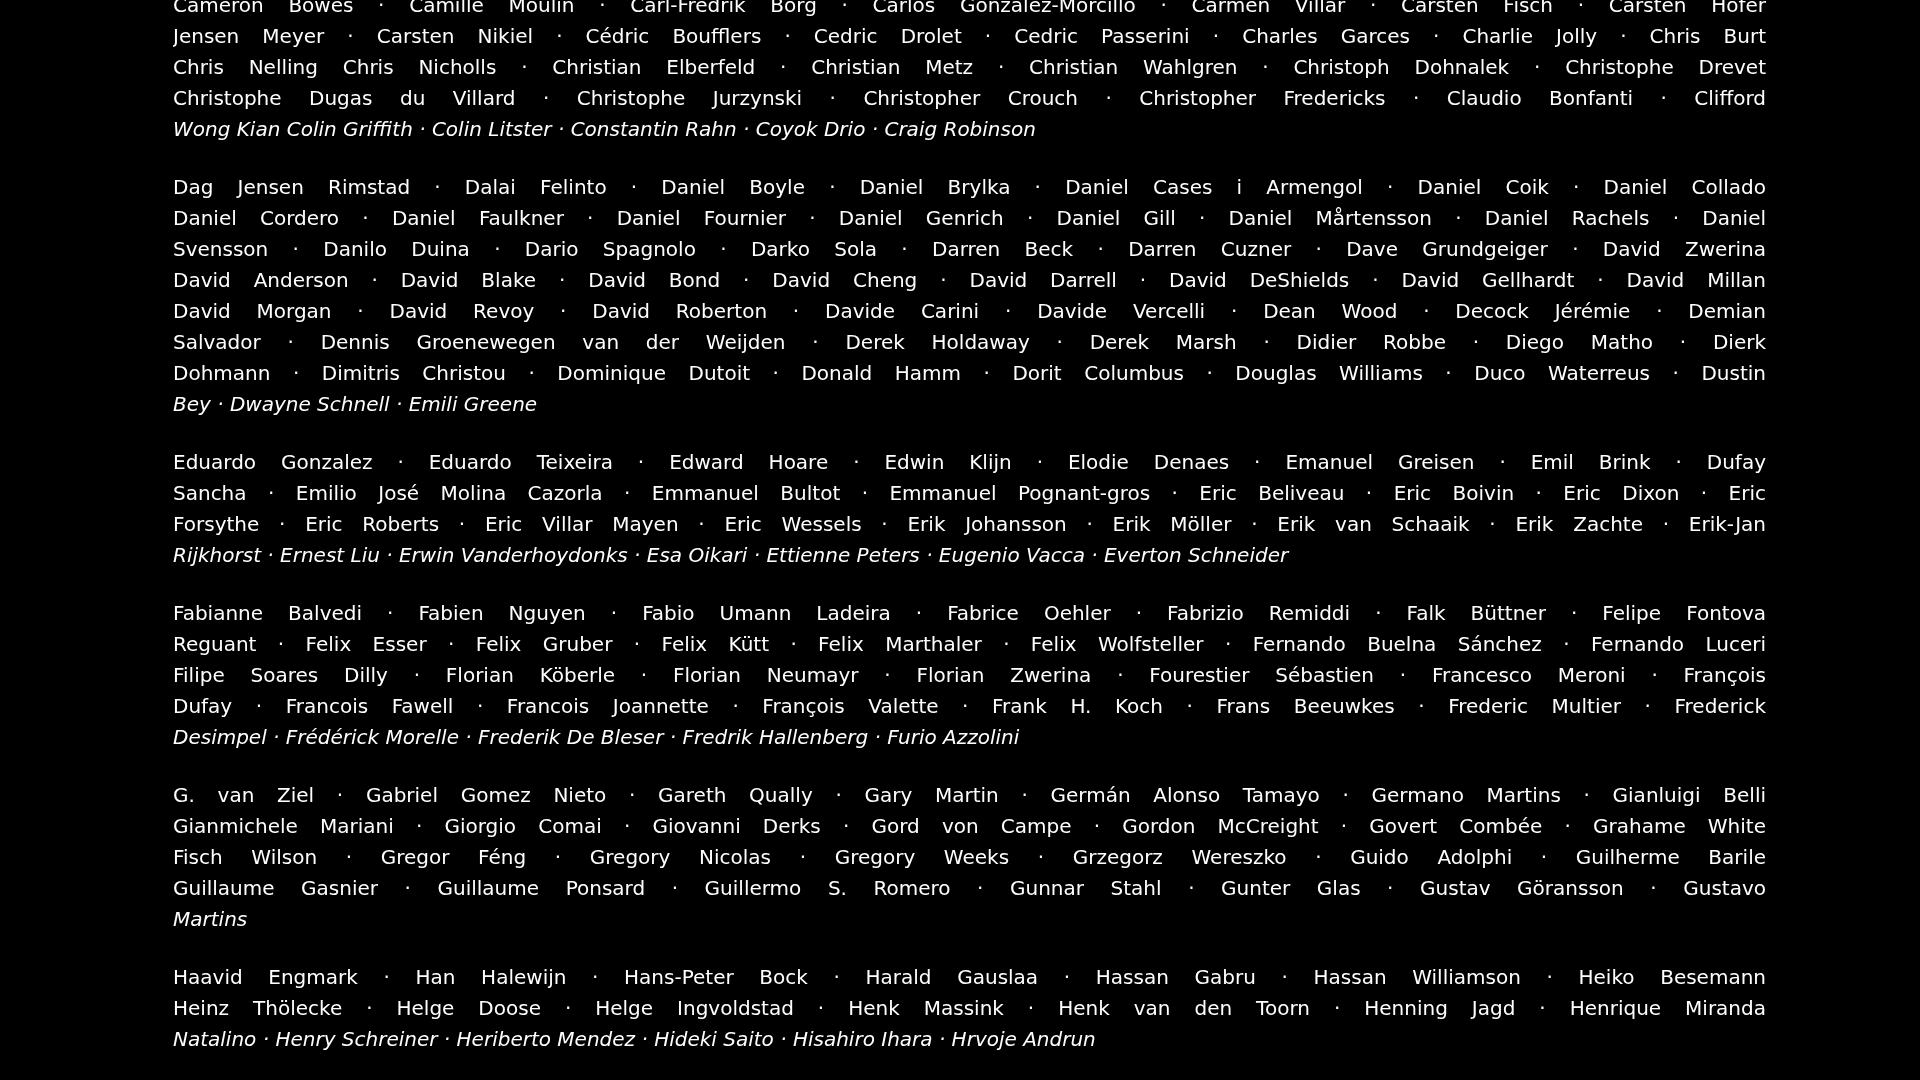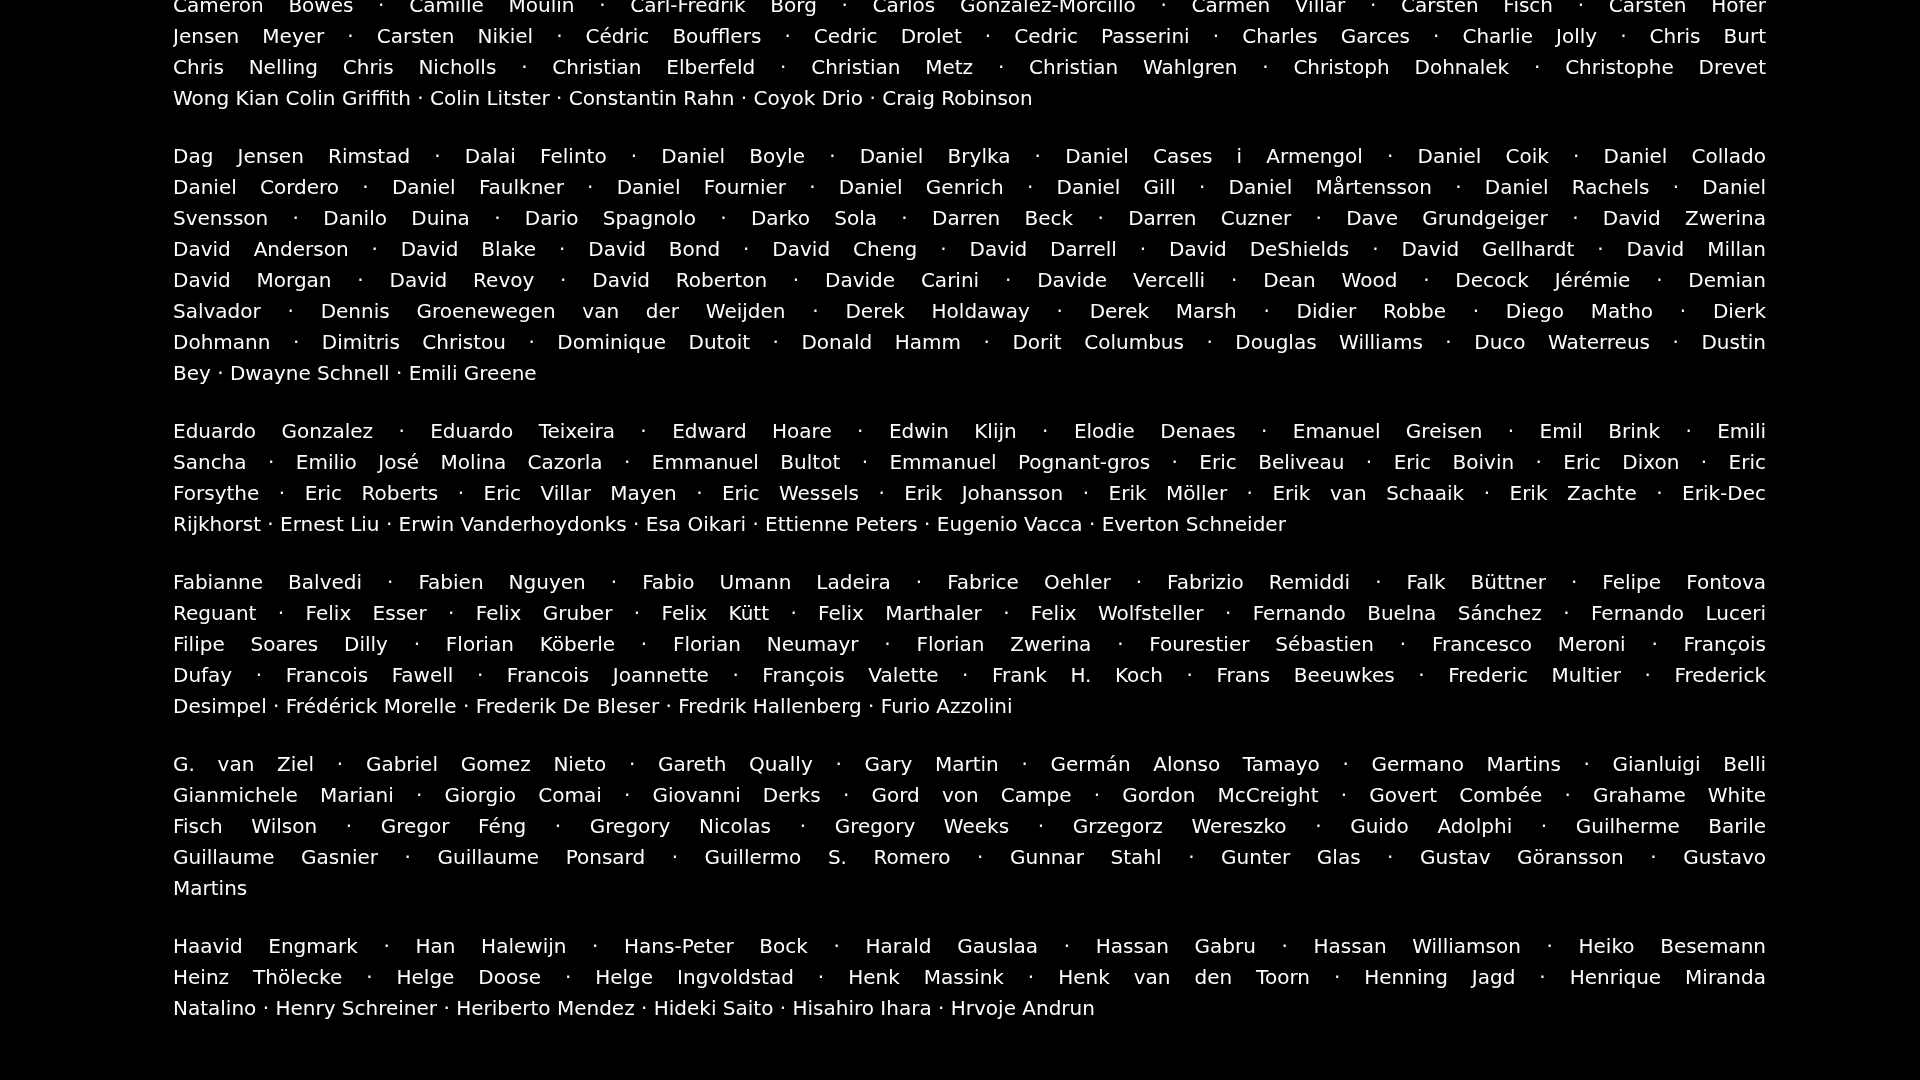--- a/index.html
+++ b/index.html
@@ -28,46 +28,48 @@
   }
   .credits-line {
     text-align: justify;
     text-align-last: justify;
     white-space: normal;
     overflow: hidden;
     height: 31px;
   }
   .credits-line.last {
     text-align-last: left;
+    font-style: italic;
   }
 </style>
 </head>
 <body>
 
 <div class="credits-viewport">
     <div class="credits-paragraph">
       <div class="credits-line">Cameron Bowes · Camille Moulin · Carl-Fredrik Borg · Carlos Gonzalez-Morcillo · Carmen Villar · Carsten Fisch · Carsten Hofer</div>
       <div class="credits-line">Jensen Meyer · Carsten Nikiel · Cédric Boufflers · Cedric Drolet · Cedric Passerini · Charles Garces · Charlie Jolly · Chris Burt</div>
       <div class="credits-line">Chris Nelling Chris Nicholls · Christian Elberfeld · Christian Metz · Christian Wahlgren · Christoph Dohnalek · Christophe Drevet</div>
+      <div class="credits-line">Christophe Dugas du Villard · Christophe Jurzynski · Christopher Crouch · Christopher Fredericks · Claudio Bonfanti · Clifford</div>
       <div class="credits-line last">Wong Kian Colin Griffith · Colin Litster · Constantin Rahn · Coyok Drio · Craig Robinson</div>
     </div>
     <div class="credits-paragraph">
       <div class="credits-line">Dag Jensen Rimstad · Dalai Felinto · Daniel Boyle · Daniel Brylka · Daniel Cases i Armengol · Daniel Coik · Daniel Collado</div>
       <div class="credits-line">Daniel Cordero · Daniel Faulkner · Daniel Fournier · Daniel Genrich · Daniel Gill · Daniel Mårtensson · Daniel Rachels · Daniel</div>
       <div class="credits-line">Svensson · Danilo Duina · Dario Spagnolo · Darko Sola · Darren Beck · Darren Cuzner · Dave Grundgeiger · David Zwerina</div>
       <div class="credits-line">David Anderson · David Blake · David Bond · David Cheng · David Darrell · David DeShields · David Gellhardt · David Millan</div>
       <div class="credits-line">David Morgan · David Revoy · David Roberton · Davide Carini · Davide Vercelli · Dean Wood · Decock Jérémie · Demian</div>
       <div class="credits-line">Salvador · Dennis Groenewegen van der Weijden · Derek Holdaway · Derek Marsh · Didier Robbe · Diego Matho · Dierk</div>
       <div class="credits-line">Dohmann · Dimitris Christou · Dominique Dutoit · Donald Hamm · Dorit Columbus · Douglas Williams · Duco Waterreus · Dustin</div>
       <div class="credits-line last">Bey · Dwayne Schnell · Emili Greene</div>
     </div>
     <div class="credits-paragraph">
-      <div class="credits-line">Eduardo Gonzalez · Eduardo Teixeira · Edward Hoare · Edwin Klijn · Elodie Denaes · Emanuel Greisen · Emil Brink · Emili</div>
+      <div class="credits-line">Eduardo Gonzalez · Eduardo Teixeira · Edward Hoare · Edwin Klijn · Elodie Denaes · Emanuel Greisen · Emil Brink · Dufay</div>
       <div class="credits-line">Sancha · Emilio José Molina Cazorla · Emmanuel Bultot · Emmanuel Pognant-gros · Eric Beliveau · Eric Boivin · Eric Dixon · Eric</div>
-      <div class="credits-line">Forsythe · Eric Roberts · Eric Villar Mayen · Eric Wessels · Erik Johansson · Erik Möller · Erik van Schaaik · Erik Zachte · Erik-Dec</div>
+      <div class="credits-line">Forsythe · Eric Roberts · Eric Villar Mayen · Eric Wessels · Erik Johansson · Erik Möller · Erik van Schaaik · Erik Zachte · Erik-Jan</div>
       <div class="credits-line last">Rijkhorst · Ernest Liu · Erwin Vanderhoydonks · Esa Oikari · Ettienne Peters · Eugenio Vacca · Everton Schneider</div>
     </div>
     <div class="credits-paragraph">
       <div class="credits-line">Fabianne Balvedi · Fabien Nguyen · Fabio Umann Ladeira · Fabrice Oehler · Fabrizio Remiddi · Falk Büttner · Felipe Fontova</div>
       <div class="credits-line">Reguant · Felix Esser · Felix Gruber · Felix Kütt · Felix Marthaler · Felix Wolfsteller · Fernando Buelna Sánchez · Fernando Luceri</div>
       <div class="credits-line">Filipe Soares Dilly · Florian Köberle · Florian Neumayr · Florian Zwerina · Fourestier Sébastien · Francesco Meroni · François</div>
       <div class="credits-line">Dufay · Francois Fawell · Francois Joannette · François Valette · Frank H. Koch · Frans Beeuwkes · Frederic Multier · Frederick</div>
       <div class="credits-line last">Desimpel · Frédérick Morelle · Frederik De Bleser · Fredrik Hallenberg · Furio Azzolini</div>
     </div>
     <div class="credits-paragraph">

